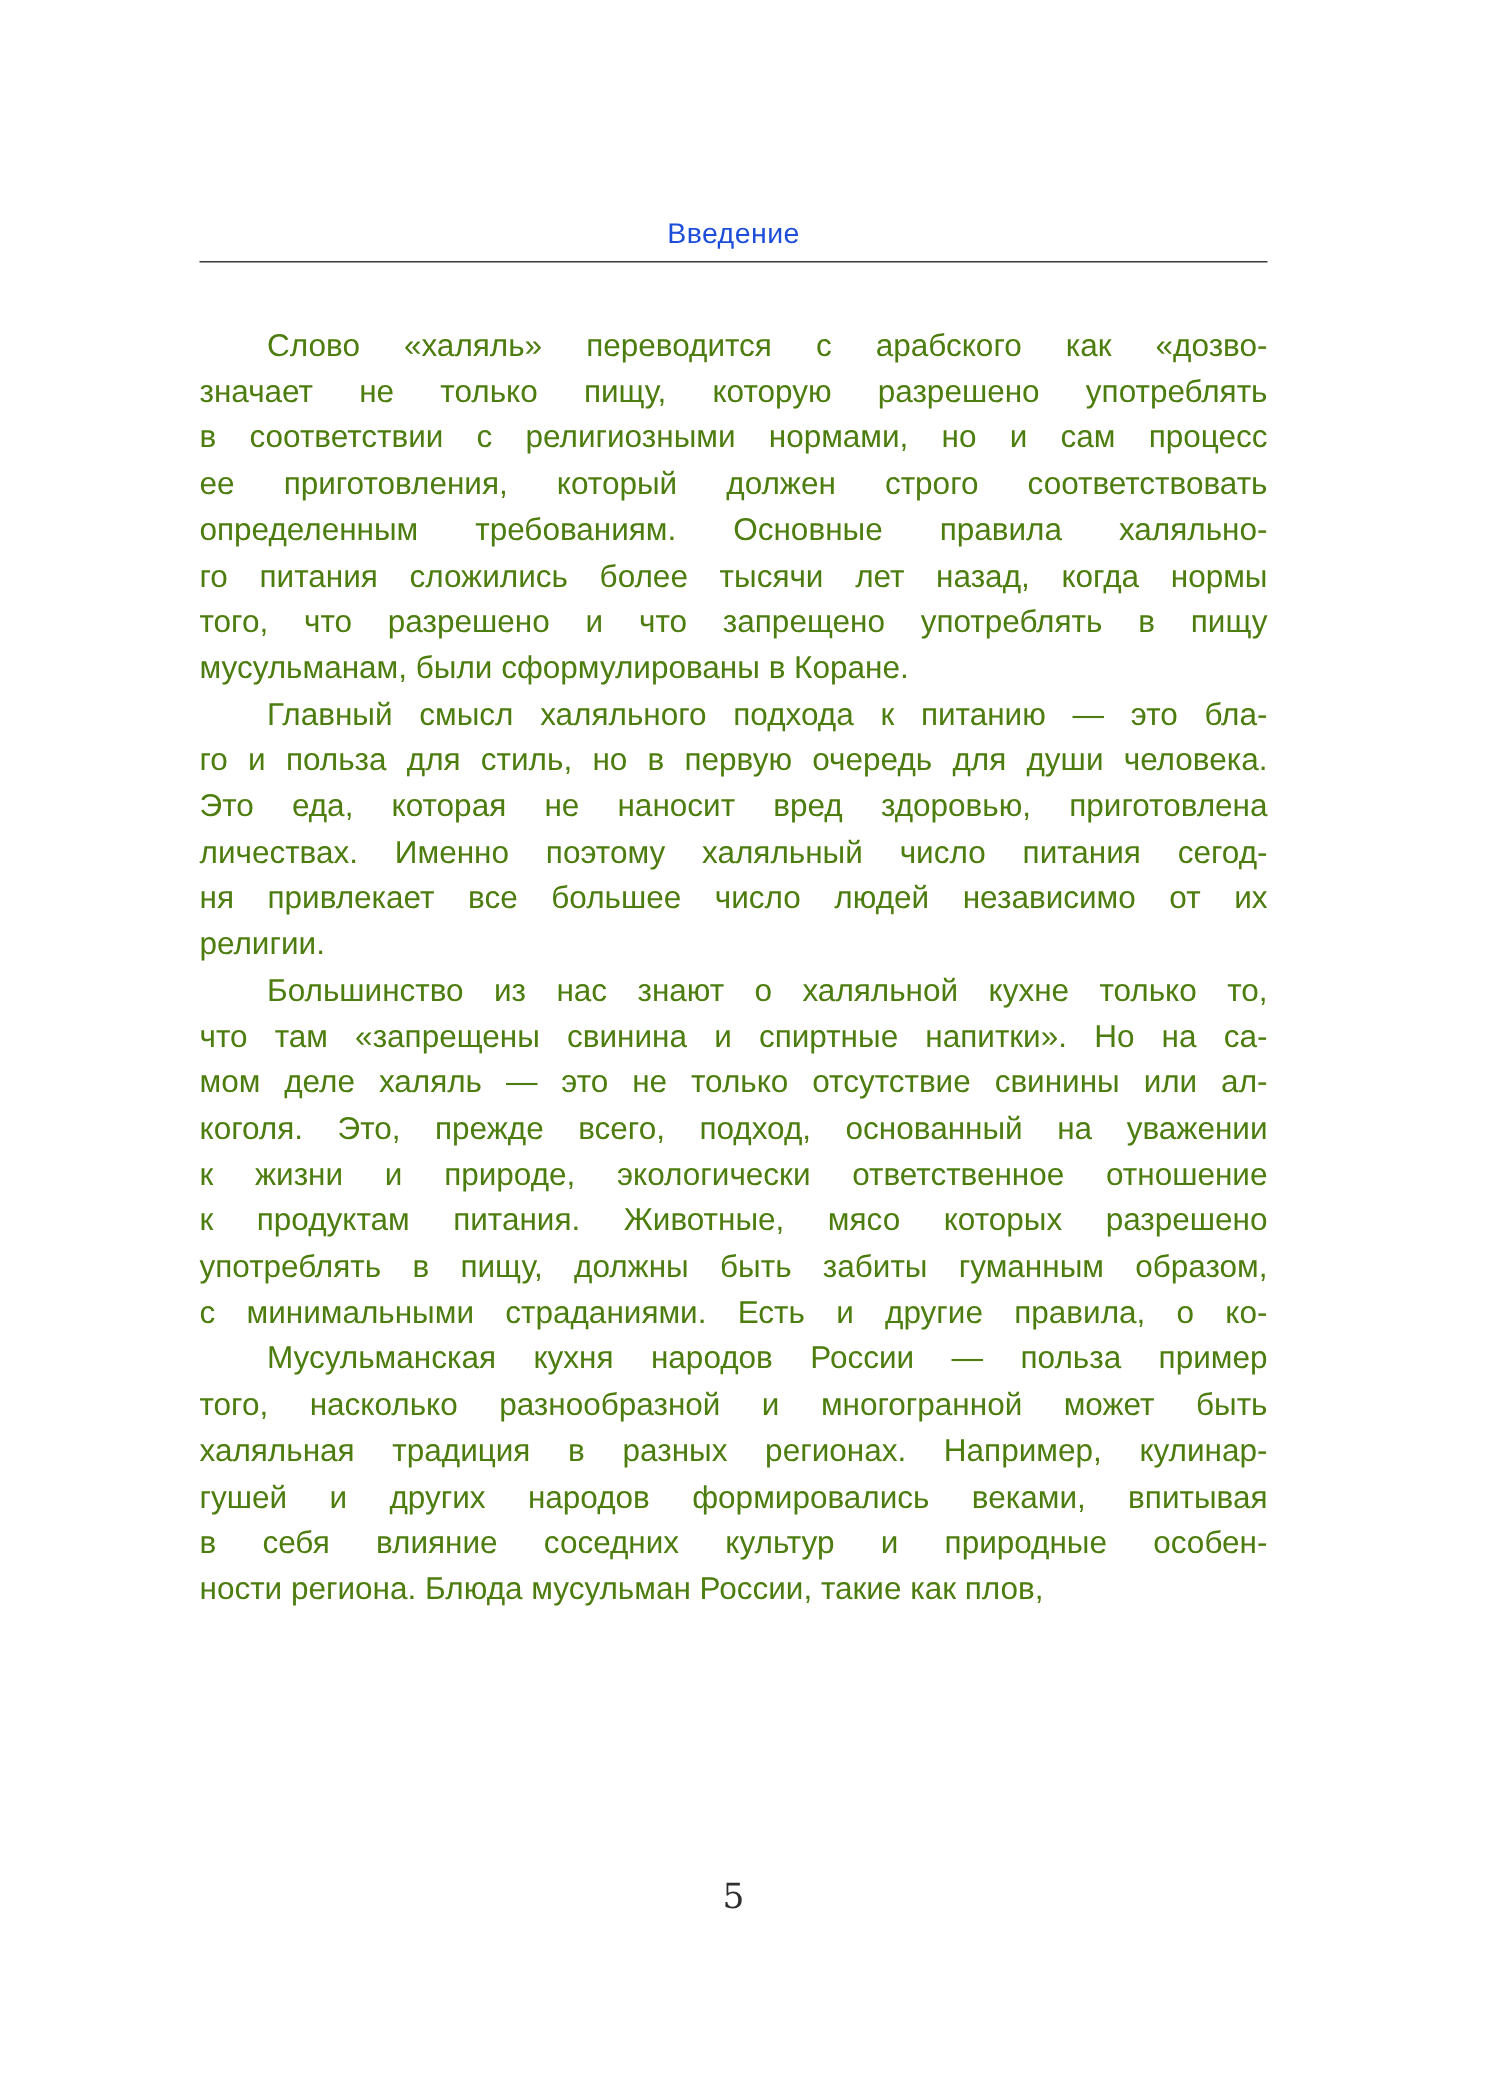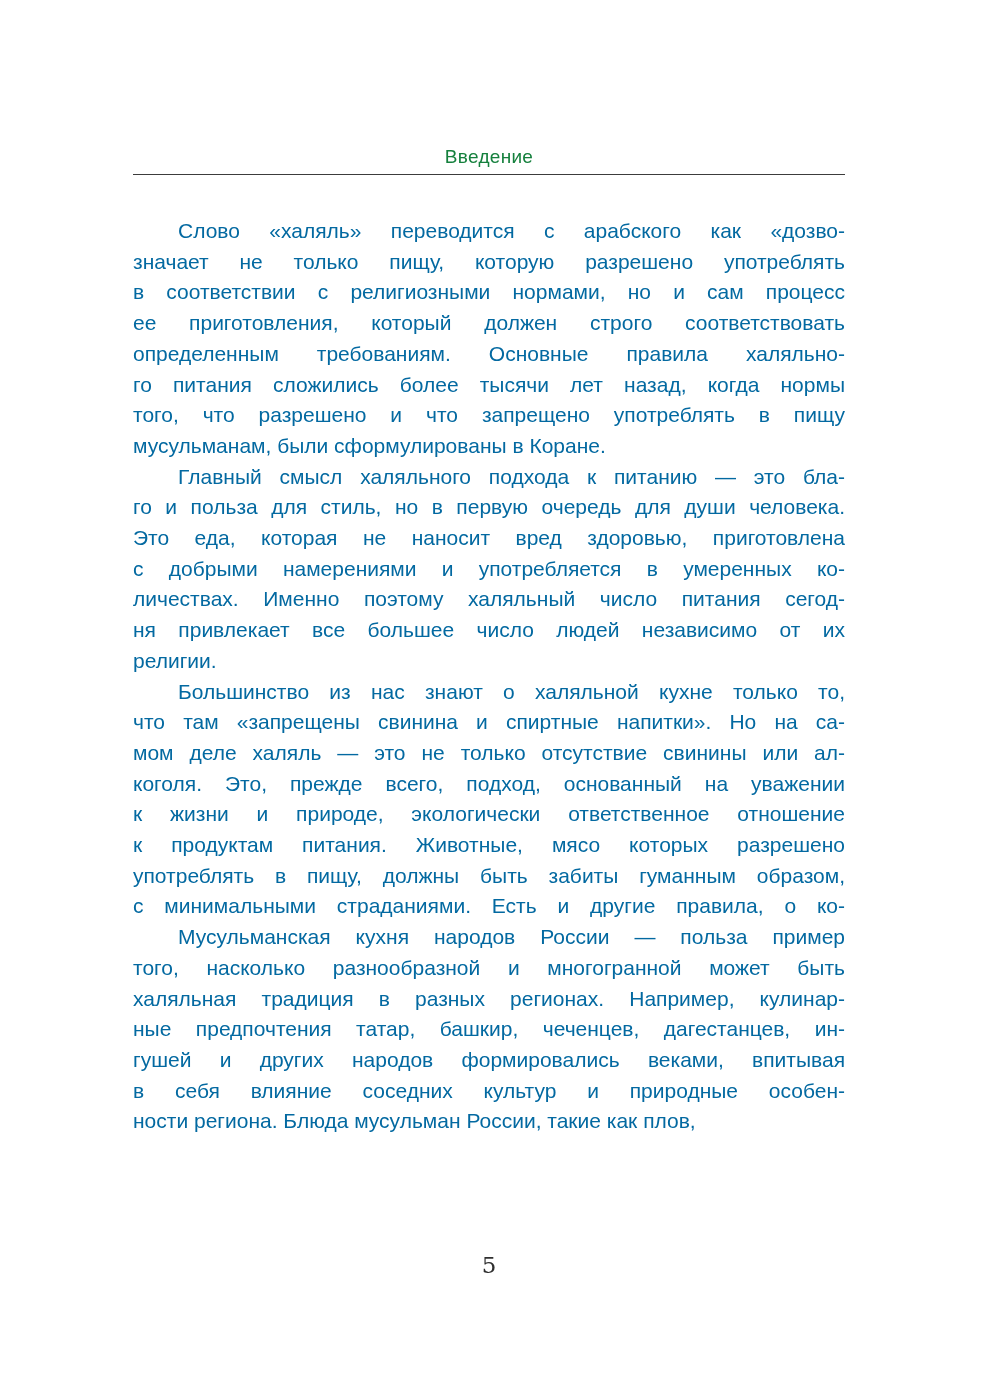--- a/index.html
+++ b/index.html
@@ -17,39 +17,39 @@
     color: #3a3a3a;
   }
   .chapter-title {
     position: absolute;
     top: 146px;
     left: 133px;
     width: 712px;
     text-align: center;
     font-size: 19px;
     letter-spacing: 0.3px;
-    color: #15803d;
+    color: #1d4ed8;
   }
   .header-rule {
     position: absolute;
     top: 174px;
     left: 133px;
     width: 712px;
     border-top: 1.6px solid #3c3c3c;
   }
   .body-text {
     position: absolute;
     top: 216px;
     left: 133px;
     width: 712px;
   }
   .line {
     font-size: 21px;
     line-height: 30.7px;
-    color: #0369a1;
+    color: #4d7c0f;
     text-align: justify;
     text-align-last: justify;
     white-space: normal;
   }
   .line.first {
     text-indent: 45px;
   }
   .line.last {
     text-align-last: left;
   }
@@ -78,36 +78,34 @@
       <div class="line">значает не только пищу, которую разрешено употреблять</div>
       <div class="line">в соответствии с религиозными нормами, но и сам процесс</div>
       <div class="line">ее приготовления, который должен строго соответствовать</div>
       <div class="line">определенным требованиям. Основные правила халяльно-</div>
       <div class="line">го питания сложились более тысячи лет назад, когда нормы</div>
       <div class="line">того, что разрешено и что запрещено употреблять в пищу</div>
       <div class="line last">мусульманам, были сформулированы в Коране.</div>
       <div class="line first">Главный смысл халяльного подхода к питанию — это бла-</div>
       <div class="line">го и польза для стиль, но в первую очередь для души человека.</div>
       <div class="line">Это еда, которая не наносит вред здоровью, приготовлена</div>
-      <div class="line">с добрыми намерениями и употребляется в умеренных ко-</div>
       <div class="line">личествах. Именно поэтому халяльный число питания сегод-</div>
       <div class="line">ня привлекает все большее число людей независимо от их</div>
       <div class="line last">религии.</div>
       <div class="line first">Большинство из нас знают о халяльной кухне только то,</div>
       <div class="line">что там «запрещены свинина и спиртные напитки». Но на са-</div>
       <div class="line">мом деле халяль — это не только отсутствие свинины или ал-</div>
       <div class="line">коголя. Это, прежде всего, подход, основанный на уважении</div>
       <div class="line">к жизни и природе, экологически ответственное отношение</div>
       <div class="line">к продуктам питания. Животные, мясо которых разрешено</div>
       <div class="line">употреблять в пищу, должны быть забиты гуманным образом,</div>
       <div class="line">с минимальными страданиями. Есть и другие правила, о ко-</div>
       <div class="line first">Мусульманская кухня народов России — польза пример</div>
       <div class="line">того, насколько разнообразной и многогранной может быть</div>
       <div class="line">халяльная традиция в разных регионах. Например, кулинар-</div>
-      <div class="line">ные предпочтения татар, башкир, чеченцев, дагестанцев, ин-</div>
       <div class="line">гушей и других народов формировались веками, впитывая</div>
       <div class="line">в себя влияние соседних культур и природные особен-</div>
       <div class="line last">ности региона. Блюда мусульман России, такие как плов,</div>
     </div>
 
   <div class="page-number">5</div>
 
 </div>
 
 </body></html>

